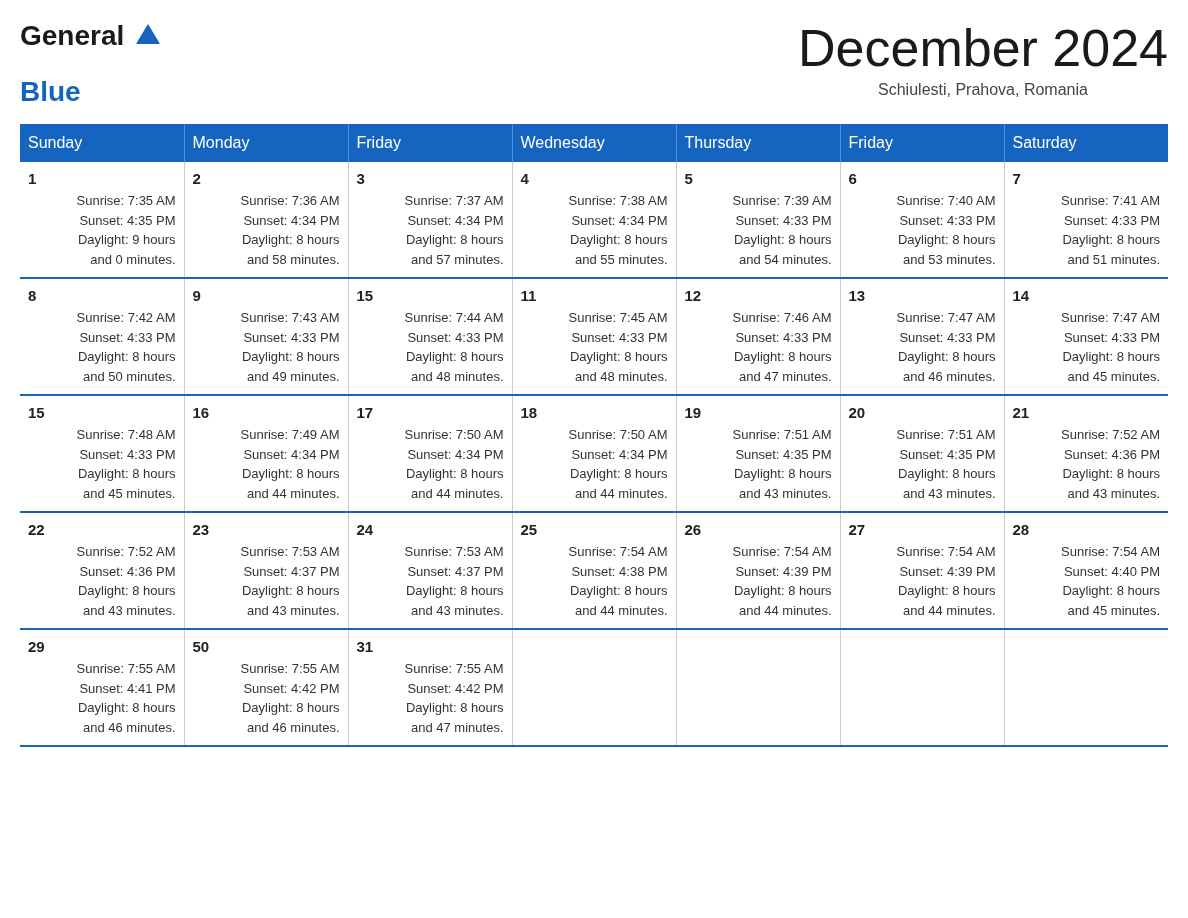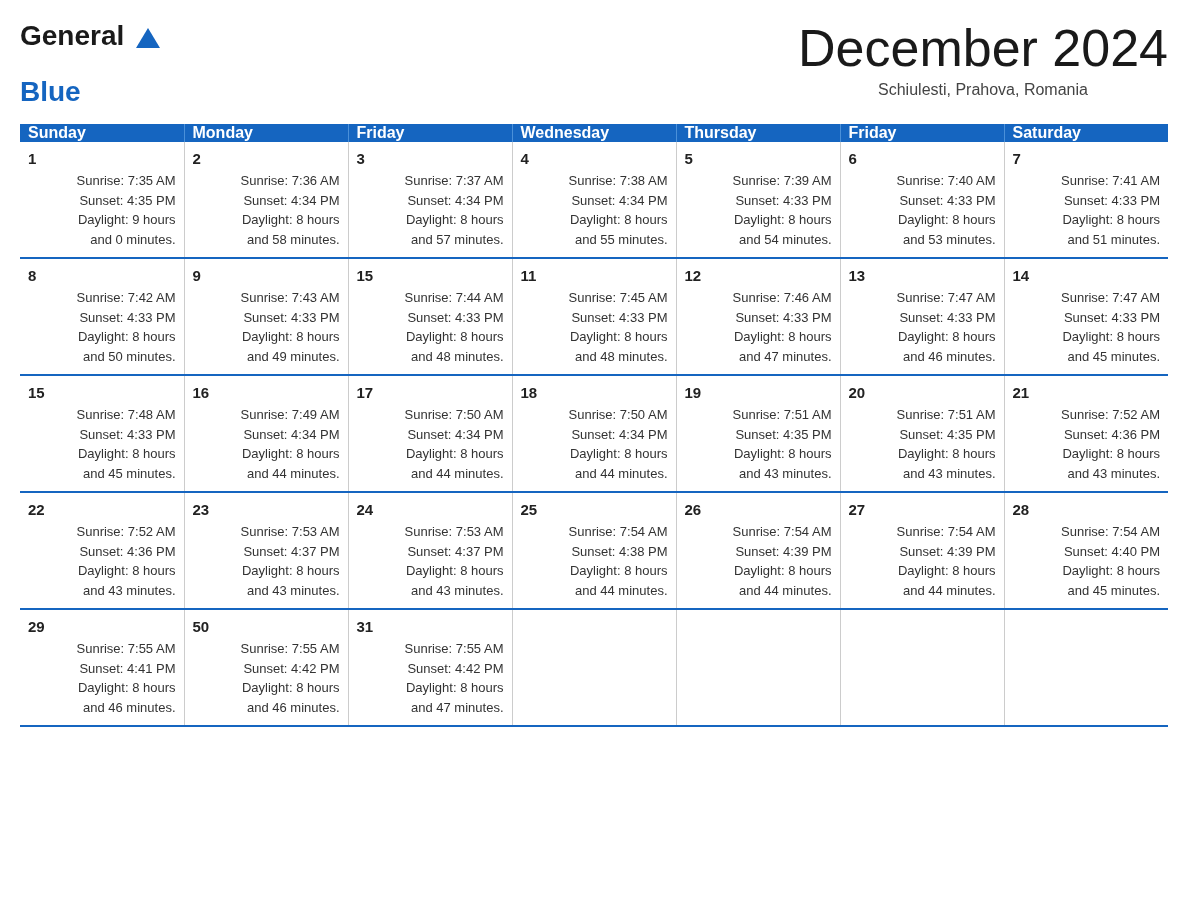--- a/index.html
+++ b/index.html
@@ -55,23 +55,23 @@
     table {
       width: 100%;
       border-collapse: collapse;
       table-layout: fixed;
     }
     thead tr {
       background-color: #1565c0;
       color: #fff;
     }
     thead th {
-      padding: 0 8px;
+      padding: 10px 8px;
       font-size: 16px;
-      font-weight: bold;
+      font-weight: normal;
       text-align: left;
       border-right: 1px solid #4a90d9;
     }
     thead th:last-child {
       border-right: none;
     }
     tbody tr {
       border-bottom: 2px solid #1565c0;
     }
     tbody td {
@@ -101,21 +101,21 @@
     .last-row td {
       border-bottom: none;
     }
   </style>
 </head>
 <body>
 
 <div class="header">
   <div class="logo">
     <div class="logo-right">
-      <div style="display:flex;align-items:flex-end;gap:10px;">
+      <div style="display:flex;align-items:flex-start;gap:10px;">
         <span class="logo-text-general">General</span>
         <svg width="28" height="28" viewBox="0 0 28 28">
           <polygon points="14,4 26,24 2,24" fill="#1565c0"></polygon>
         </svg>
       </div>
       <span class="logo-blue">Blue</span>
     </div>
   </div>
   <div class="title-block">
     <div class="month-title">December 2024</div>

